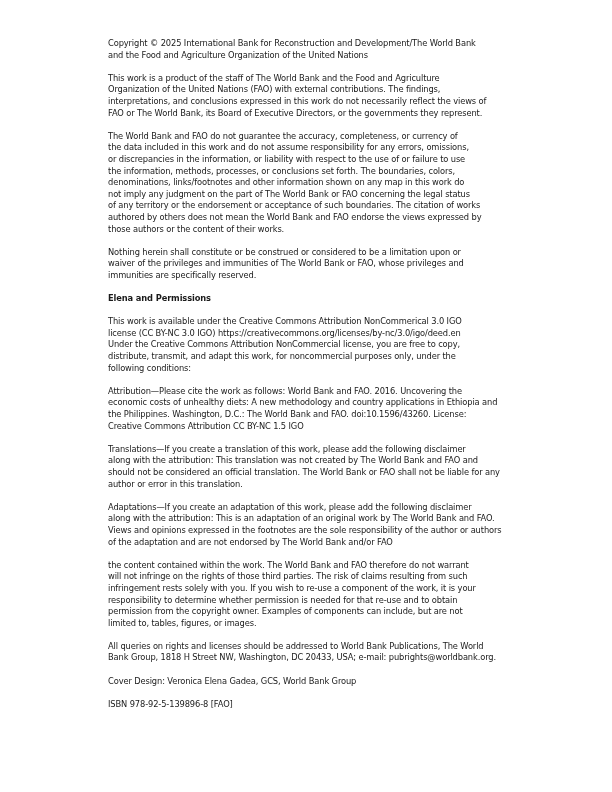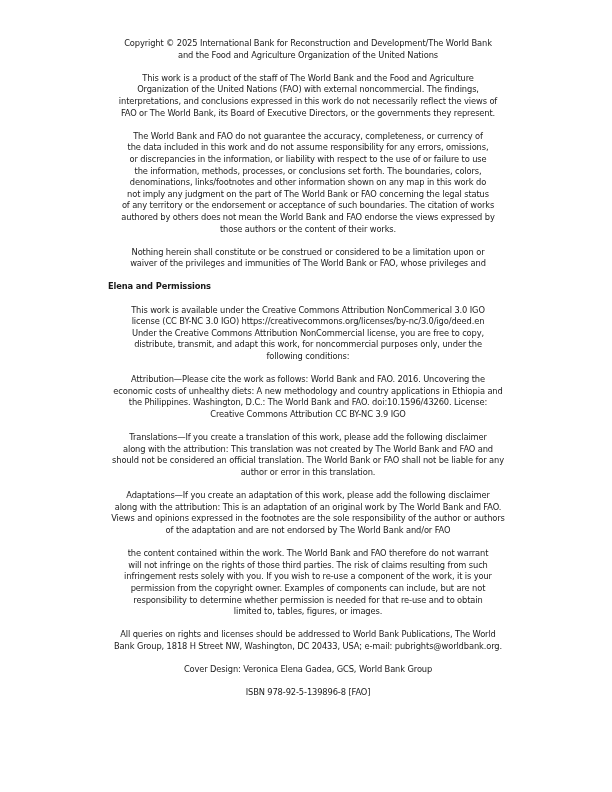--- a/index.html
+++ b/index.html
@@ -3,79 +3,80 @@
 <meta charset="utf-8">
 <style>
   html, body { margin: 0; padding: 0; background: #ffffff; }
   body { width: 612px; height: 792px; position: relative; overflow: hidden; }
   .page {
     position: absolute; left: 108px; top: 38px; width: 400px;
     font-family: "DejaVu Sans", sans-serif;
     font-size: 8.3px; line-height: 11.6px; color: #1a1a1a;
     letter-spacing: -0.12px;
   }
-  .para { margin: 0 0 11.6px 0; white-space: nowrap; text-align: center; }
+  .para { margin: 0 0 11.6px 0; white-space: nowrap; }
   .line { display: block; }
   .b { font-weight: normal; }
   .i { }
   .heading { font-weight: bold; margin: 0 0 11.6px 0; }
 </style>
 </head>
 <body>
 
 <div class="page">
 
   <p class="para">
     <span class="line">Copyright © 2025 International Bank for Reconstruction and Development/The World Bank</span>
     <span class="line">and the Food and Agriculture Organization of the United Nations</span>
   </p>
 
   <p class="para">
     <span class="line">This work is a product of the staff of The World Bank and the Food and Agriculture</span>
-    <span class="line">Organization of the United Nations (FAO) with external noncommercial. The findings,</span>
+    <span class="line">Organization of the United Nations (FAO) with external contributions. The findings,</span>
     <span class="line">interpretations, and conclusions expressed in this work do not necessarily reflect the views of</span>
     <span class="line">FAO or The World Bank, its Board of Executive Directors, or the governments they represent.</span>
   </p>
 
   <p class="para">
     <span class="line">The World Bank and FAO do not guarantee the accuracy, completeness, or currency of</span>
     <span class="line">the data included in this work and do not assume responsibility for any errors, omissions,</span>
     <span class="line">or discrepancies in the information, or liability with respect to the use of or failure to use</span>
     <span class="line">the information, methods, processes, or conclusions set forth. The boundaries, colors,</span>
     <span class="line">denominations, links/footnotes and other information shown on any map in this work do</span>
     <span class="line">not imply any judgment on the part of The World Bank or FAO concerning the legal status</span>
     <span class="line">of any territory or the endorsement or acceptance of such boundaries. The citation of works</span>
     <span class="line">authored by others does not mean the World Bank and FAO endorse the views expressed by</span>
     <span class="line">those authors or the content of their works.</span>
   </p>
 
   <p class="para">
     <span class="line">Nothing herein shall constitute or be construed or considered to be a limitation upon or</span>
     <span class="line">waiver of the privileges and immunities of The World Bank or FAO, whose privileges and</span>
+    <span class="line">immunities are specifically reserved.</span>
   </p>
 
   <p class="heading">Elena and Permissions</p>
 
   <p class="para">
     <span class="line">This work is available under the Creative Commons Attribution NonCommerical 3.0 IGO</span>
     <span class="line">license (CC BY-NC 3.0 IGO) https://creativecommons.org/licenses/by-nc/3.0/igo/deed.en</span>
     <span class="line">Under the Creative Commons Attribution NonCommercial license, you are free to copy,</span>
     <span class="line">distribute, transmit, and adapt this work, for noncommercial purposes only, under the</span>
     <span class="line">following conditions:</span>
   </p>
 
   <p class="para">
     <span class="line">
       <span class="b">Attribution—</span><span>Please cite the work as follows: World Bank and FAO. 2016. </span><span class="i">Uncovering the</span>
     </span>
     <span class="line i">economic costs of unhealthy diets: A new methodology and country applications in Ethiopia and</span>
     <span class="line">
       <span class="i">the Philippines</span><span>. Washington, D.C.: The World Bank and FAO. doi:10.1596/43260. License:</span>
     </span>
-    <span class="line">Creative Commons Attribution CC BY-NC 3.9 IGO</span>
+    <span class="line">Creative Commons Attribution CC BY-NC 1.5 IGO</span>
   </p>
 
   <p class="para">
     <span class="line">
       <span class="b">Translations—</span><span>If you create a translation of this work, please add the following disclaimer</span>
     </span>
     <span class="line">
       <span>along with the attribution: </span><span class="i">This translation was not created by The World Bank and FAO and</span>
     </span>
     <span class="line i">should not be considered an official translation. The World Bank or FAO shall not be liable for any</span>
@@ -92,22 +93,22 @@
       <span>along with the attribution: </span><span class="i">This is an adaptation of an original work by The World Bank and FAO.</span>
     </span>
     <span class="line i">Views and opinions expressed in the footnotes are the sole responsibility of the author or authors</span>
     <span class="line i">of the adaptation and are not endorsed by The World Bank and/or FAO</span>
   </p>
 
   <p class="para">
     <span class="line">the content contained within the work. The World Bank and FAO therefore do not warrant</span>
     <span class="line">will not infringe on the rights of those third parties. The risk of claims resulting from such</span>
     <span class="line">infringement rests solely with you. If you wish to re-use a component of the work, it is your</span>
+    <span class="line">responsibility to determine whether permission is needed for that re-use and to obtain</span>
     <span class="line">permission from the copyright owner. Examples of components can include, but are not</span>
-    <span class="line">responsibility to determine whether permission is needed for that re-use and to obtain</span>
     <span class="line">limited to, tables, figures, or images.</span>
   </p>
 
   <p class="para">
     <span class="line">All queries on rights and licenses should be addressed to World Bank Publications, The World</span>
     <span class="line">Bank Group, 1818 H Street NW, Washington, DC 20433, USA; e-mail: pubrights@worldbank.org.</span>
   </p>
 
   <p class="para">Cover Design: Veronica Elena Gadea, GCS, World Bank Group</p>
 

